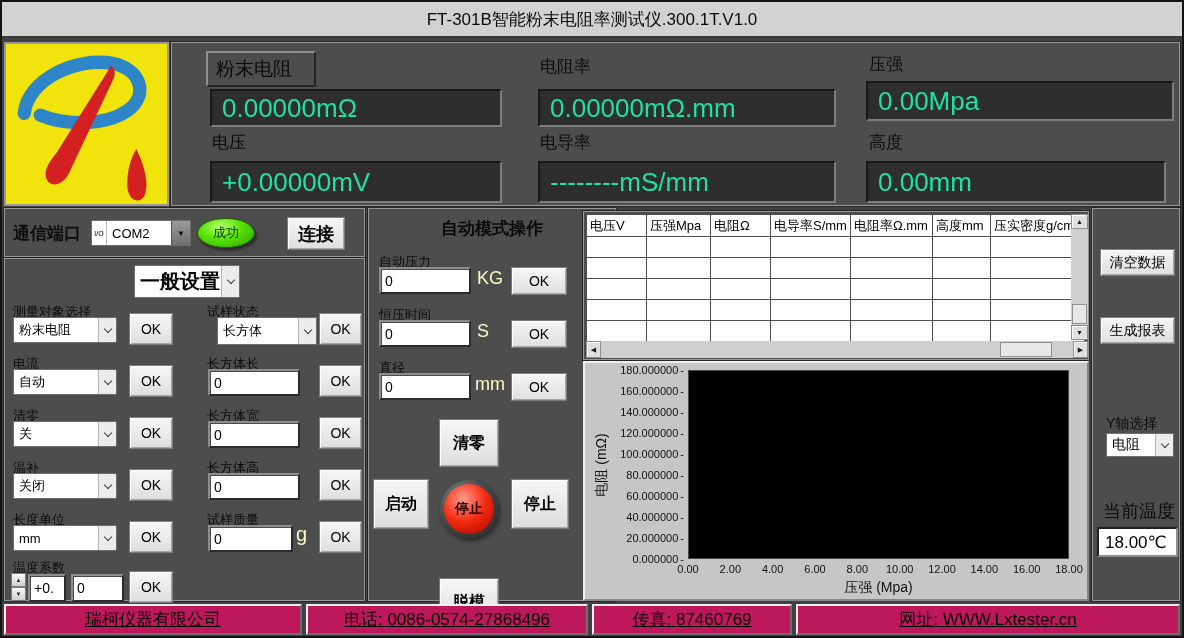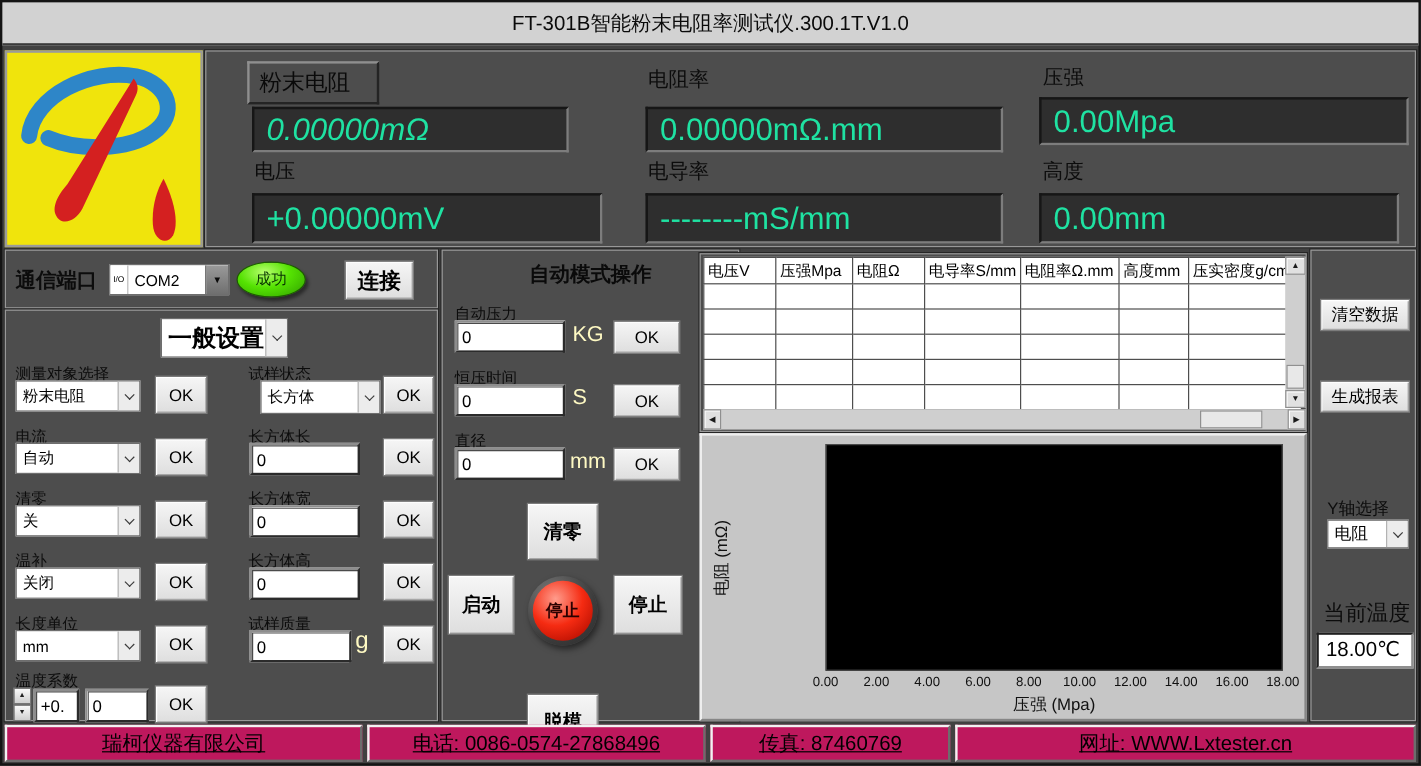--- a/index.html
+++ b/index.html
@@ -49,21 +49,21 @@
       <path d="M20,78 C24,40 78,14 120,22 C152,29 160,58 136,75 C112,92 66,92 38,80" fill="none" stroke="#2e86c8" stroke-width="15" stroke-linecap="round"></path>
       <path d="M118,24 C122,29 123,34 120,40 L70,146 C64,158 50,163 45,152 C41,143 49,131 56,123 Z" fill="#d42020"></path>
       <path d="M146,118 C155,136 161,158 155,171 C149,181 137,176 136,161 C135,145 139,130 146,118 Z" fill="#d42020"></path>
     </svg>
   </div>
 
   <div class="panel" style="left:171px;top:42px;width:1009px;height:164px;">
     <div class="tabbox" style="left:34px;top:8px;width:110px;height:36px;">
         <span>粉末电阻</span>
       </div>
-    <div class="dk" style="left:38px;top:46px;width:264px;height:38px;font-style:italic;">
+    <div class="dk" style="left:38px;top:46px;width:292px;height:38px;">
         <span>0.00000mΩ</span>
       </div>
     <div class="lbl" style="left:40px;top:88px;">电压</div>
     <div class="dk" style="left:38px;top:118px;width:292px;height:42px;">
         <span>+0.00000mV</span>
       </div>
 
     <div class="lbl" style="left:368px;top:12px;">电阻率</div>
     <div class="dk" style="left:366px;top:46px;width:298px;height:38px;">
         <span>0.00000mΩ.mm</span>
@@ -330,20 +330,32 @@
     <div style="position:absolute;left:2px;top:129px;width:502px;height:17px;background:#cfcfcf;">
       <div class="sbtn" style="left:0;top:0;width:15px;height:17px;">◀</div>
       <div class="sthumb" style="right:36px;top:1px;width:52px;height:15px;"></div>
       <div class="sbtn" style="right:0;top:0;width:15px;height:17px;">▶</div>
     </div>
   </div>
 
   <div class="lightpanel" style="left:583px;top:361px;width:506px;height:240px;">
     <div style="position:absolute;left:103px;top:7px;width:381px;height:189px;background:#000;border:1px solid #4a4a4a;"></div>
 
+    <div style="position:absolute;left:0;top:7px;width:101px;height:189px;">
+      <span class="ytick" style="top:0%;">180.000000</span>
+      <span class="ytick" style="top:11.11%;">160.000000</span>
+      <span class="ytick" style="top:22.22%;">140.000000</span>
+      <span class="ytick" style="top:33.33%;">120.000000</span>
+      <span class="ytick" style="top:44.44%;">100.000000</span>
+      <span class="ytick" style="top:55.56%;">80.000000</span>
+      <span class="ytick" style="top:66.67%;">60.000000</span>
+      <span class="ytick" style="top:77.78%;">40.000000</span>
+      <span class="ytick" style="top:88.89%;">20.000000</span>
+      <span class="ytick" style="top:100%;">0.000000</span>
+    </div>
 
     <div style="position:absolute;left:103px;top:198px;width:381px;height:15px;">
       <span class="xtick" style="left:0%;">0.00</span>
       <span class="xtick" style="left:11.11%;">2.00</span>
       <span class="xtick" style="left:22.22%;">4.00</span>
       <span class="xtick" style="left:33.33%;">6.00</span>
       <span class="xtick" style="left:44.44%;">8.00</span>
       <span class="xtick" style="left:55.56%;">10.00</span>
       <span class="xtick" style="left:66.67%;">12.00</span>
       <span class="xtick" style="left:77.78%;">14.00</span>

